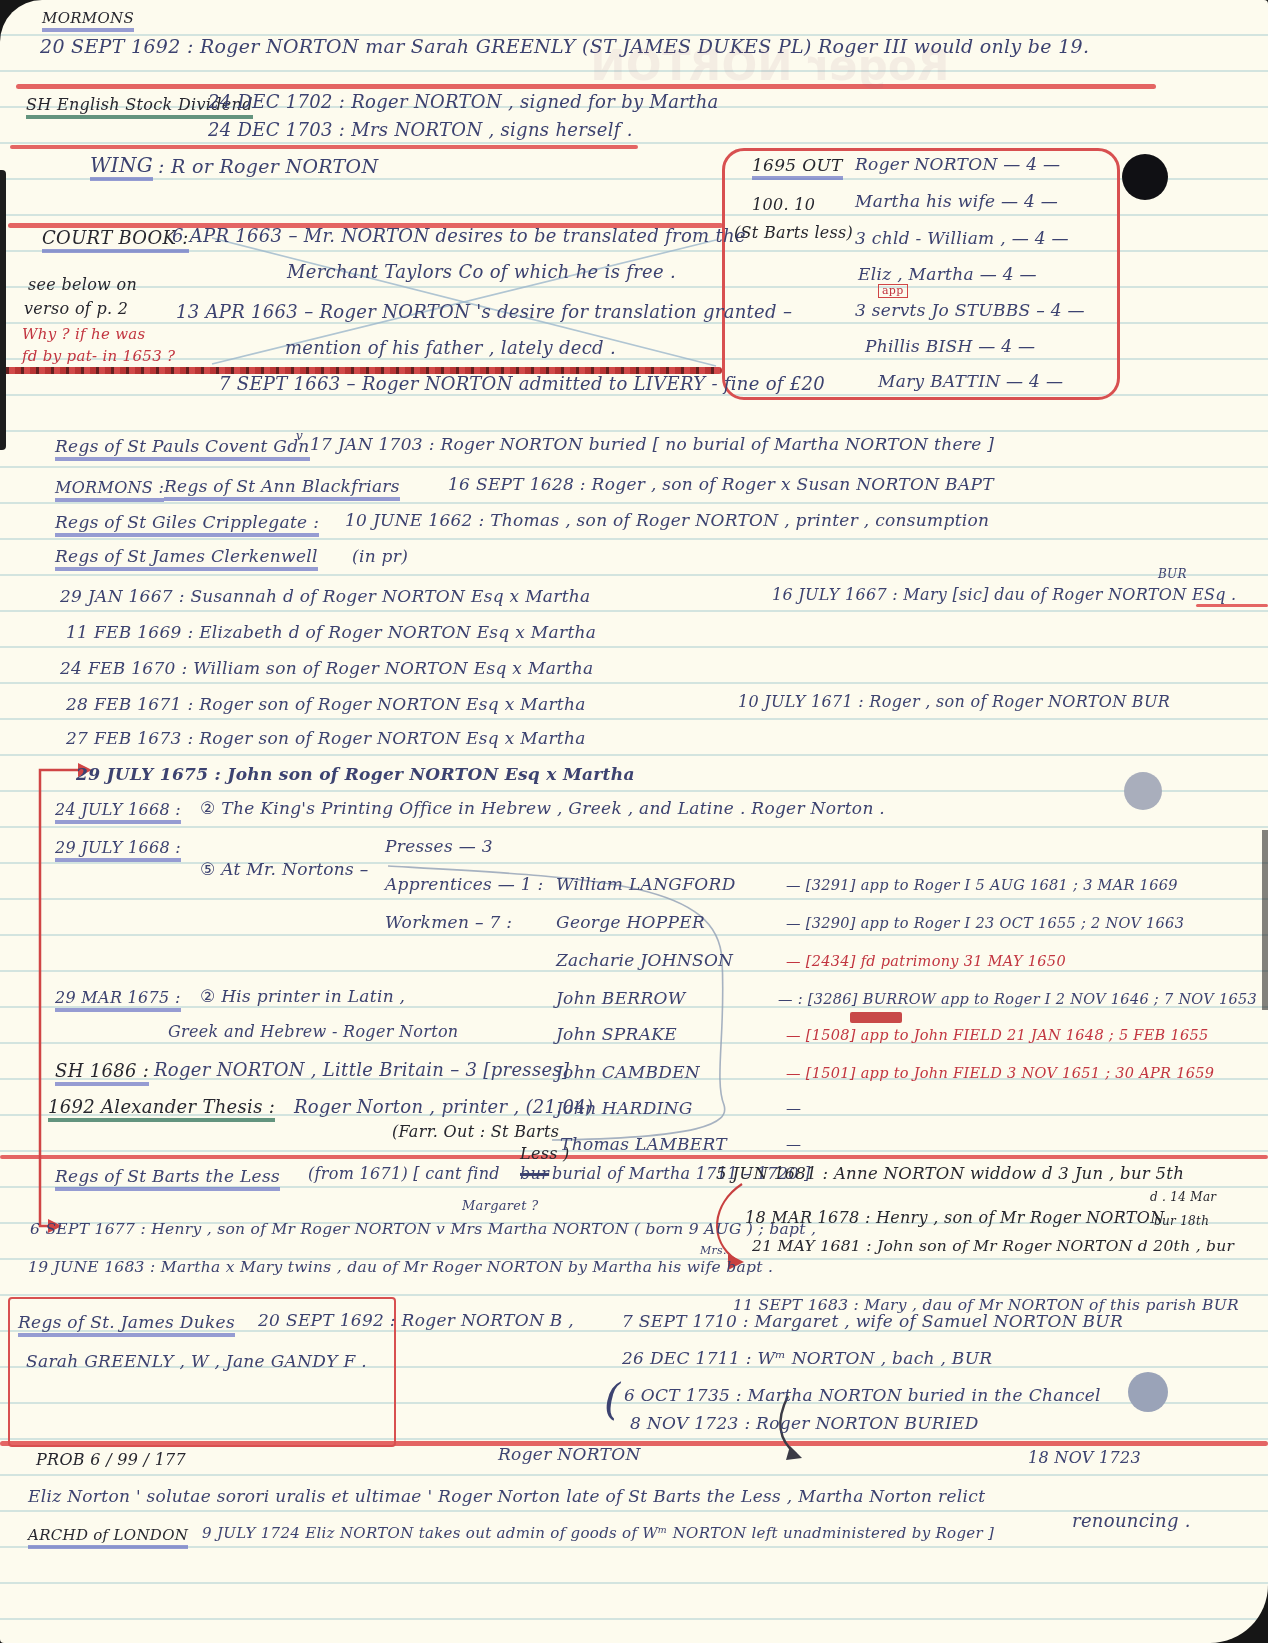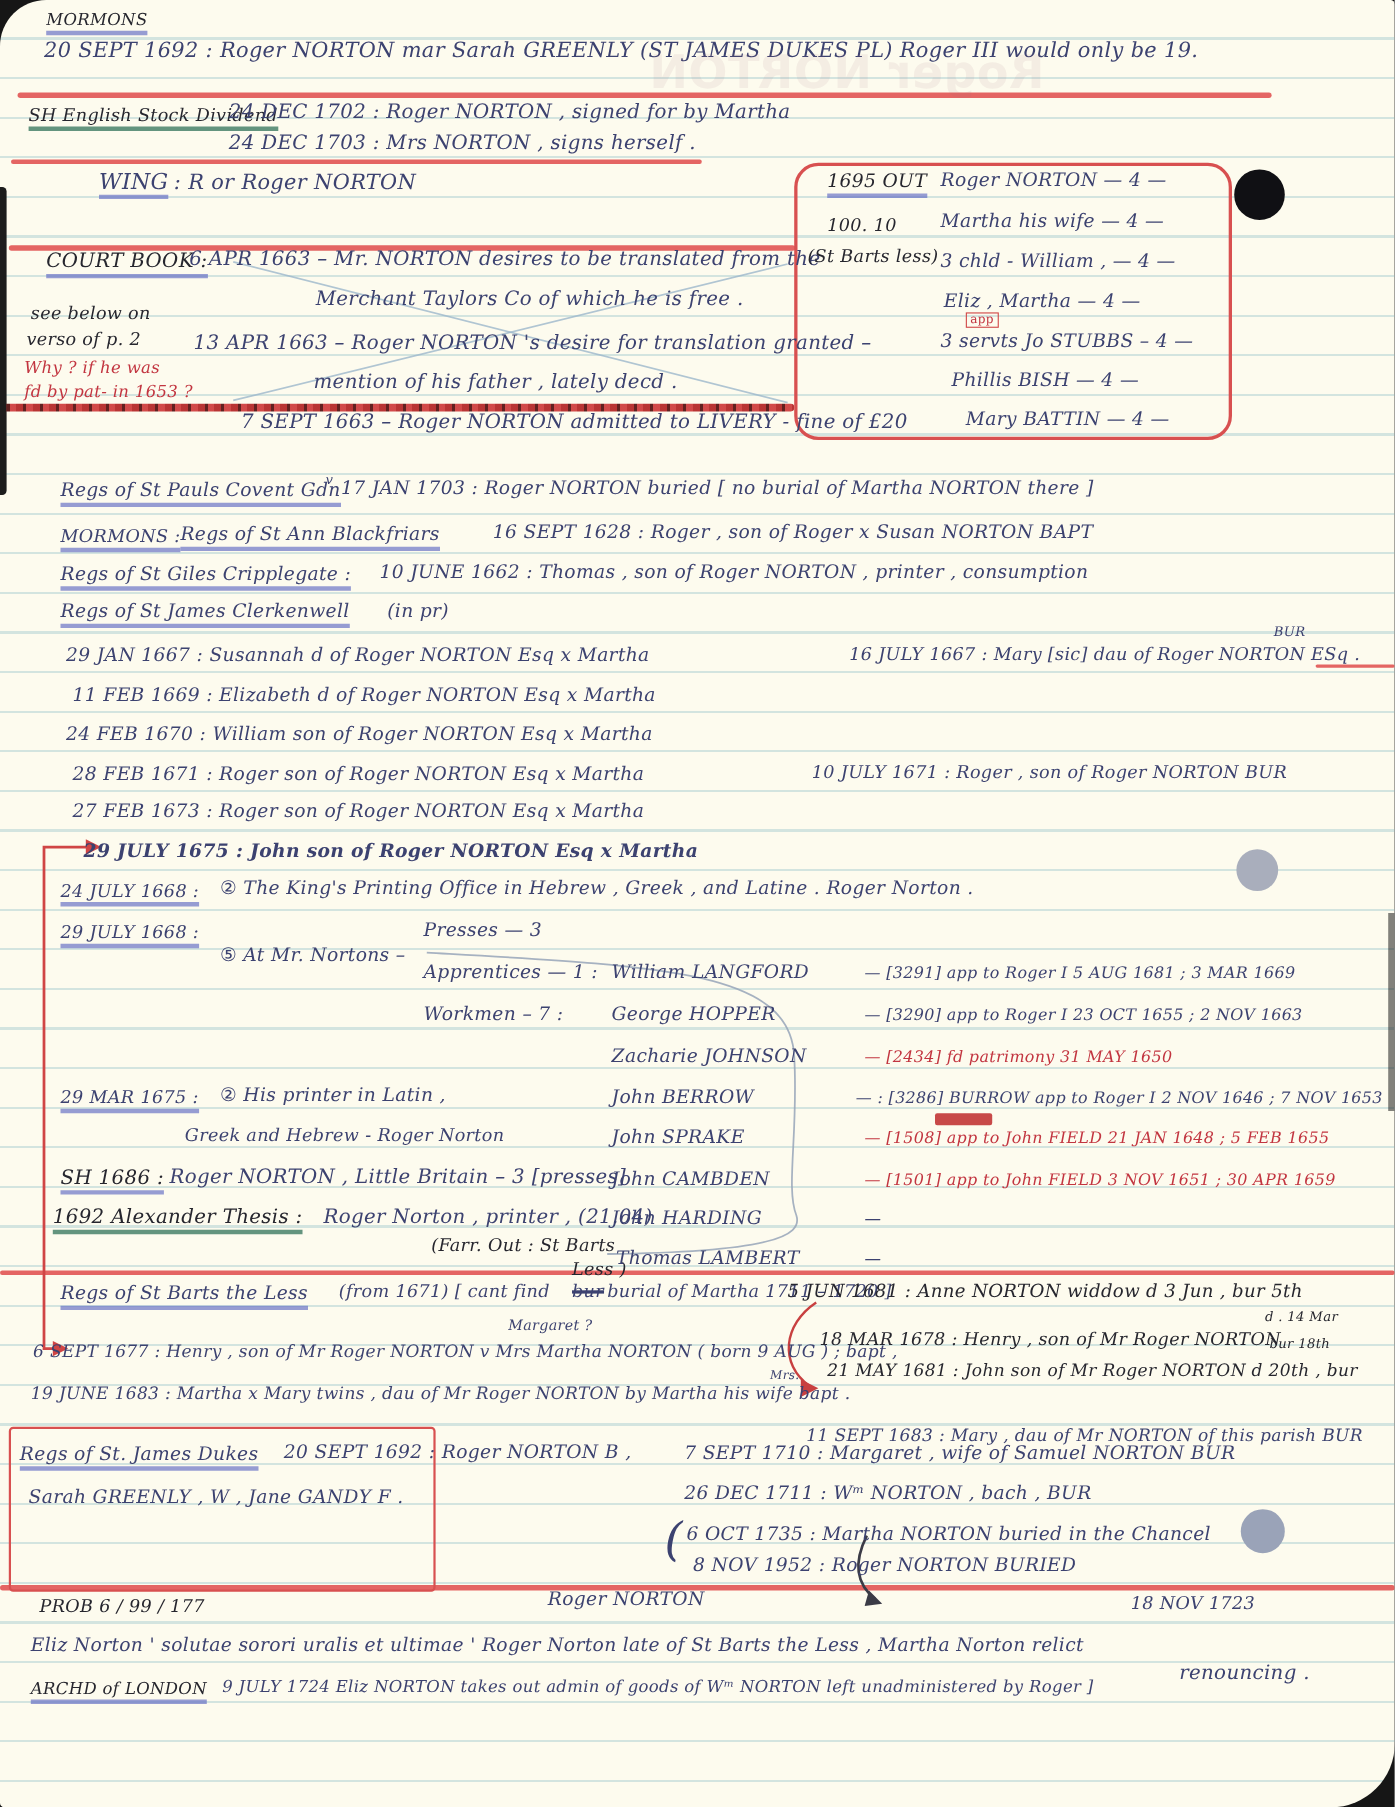--- a/index.html
+++ b/index.html
@@ -165,21 +165,21 @@
         <div class="hw" style="left: 700px; top: 1245px; font-size: 11px; color: rgb(60, 66, 112);">Mrs.</div>
         <div class="hw" style="left: 28px; top: 1259px; font-size: 15.5px; color: rgb(60, 66, 112);">19 JUNE 1683 :   Martha x Mary twins ,  dau of  Mr Roger NORTON by  Martha his wife   bapt .</div>
         <div class="hw" style="left: 733px; top: 1297px; font-size: 15.5px; color: rgb(60, 66, 112);">11 SEPT 1683 :   Mary , dau of  Mr NORTON  of this parish   BUR</div>
         <div class="hw u-blue" style="left: 18px; top: 1313px; font-size: 17px; color: rgb(60, 66, 112);">Regs of St. James Dukes</div>
         <div class="hw" style="left: 258px; top: 1311px; font-size: 17px; color: rgb(60, 66, 112);">20 SEPT 1692 :  Roger NORTON   B ,</div>
         <div class="hw" style="left: 26px; top: 1352px; font-size: 17px; color: rgb(60, 66, 112);">Sarah GREENLY , W ,   Jane GANDY  F .</div>
         <div class="hw" style="left: 622px; top: 1312px; font-size: 17px; color: rgb(60, 66, 112);">7 SEPT 1710 :   Margaret , wife of  Samuel NORTON   BUR</div>
         <div class="hw" style="left: 622px; top: 1349px; font-size: 17px; color: rgb(60, 66, 112);">26 DEC 1711 :   Wᵐ NORTON ,  bach ,   BUR</div>
         <div class="hw" style="left: 604px; top: 1376px; font-size: 42px; color: rgb(60, 66, 112);">(</div>
         <div class="hw" style="left: 624px; top: 1386px; font-size: 17px; color: rgb(60, 66, 112);">6 OCT 1735 :   Martha NORTON  buried  in  the Chancel</div>
-        <div class="hw" style="left: 630px; top: 1414px; font-size: 17px; color: rgb(60, 66, 112);">8 NOV 1952 :   Roger NORTON   BURIED</div>
+        <div class="hw" style="left: 630px; top: 1414px; font-size: 17px; color: rgb(60, 66, 112);">8 NOV 1723 :   Roger NORTON   BURIED</div>
         <div class="hw" style="left: 36px; top: 1451px; font-size: 16px; color: rgb(38, 38, 46);">PROB 6 / 99 / 177</div>
         <div class="hw" style="left: 498px; top: 1445px; font-size: 17px; color: rgb(60, 66, 112);">Roger NORTON</div>
         <div class="hw" style="left: 1028px; top: 1449px; font-size: 16px; color: rgb(60, 66, 112);">18 NOV 1723</div>
         <div class="hw" style="left: 28px; top: 1487px; font-size: 17px; color: rgb(60, 66, 112);">Eliz Norton   ' solutae  sorori  uralis  et  ultimae '   Roger Norton  late of  St Barts the Less ,   Martha  Norton   relict</div>
         <div class="hw" style="left: 1072px; top: 1511px; font-size: 18px; color: rgb(60, 66, 112);">renouncing .</div>
         <div class="hw u-blue" style="left: 28px; top: 1527px; font-size: 15px; color: rgb(38, 38, 46);">ARCHD of LONDON</div>
         <div class="hw" style="left: 202px; top: 1525px; font-size: 15px; color: rgb(60, 66, 112);">9 JULY 1724  Eliz NORTON  takes out admin  of   goods of   Wᵐ NORTON  left  unadministered  by Roger ]</div>
       </div>
 
   </div>

